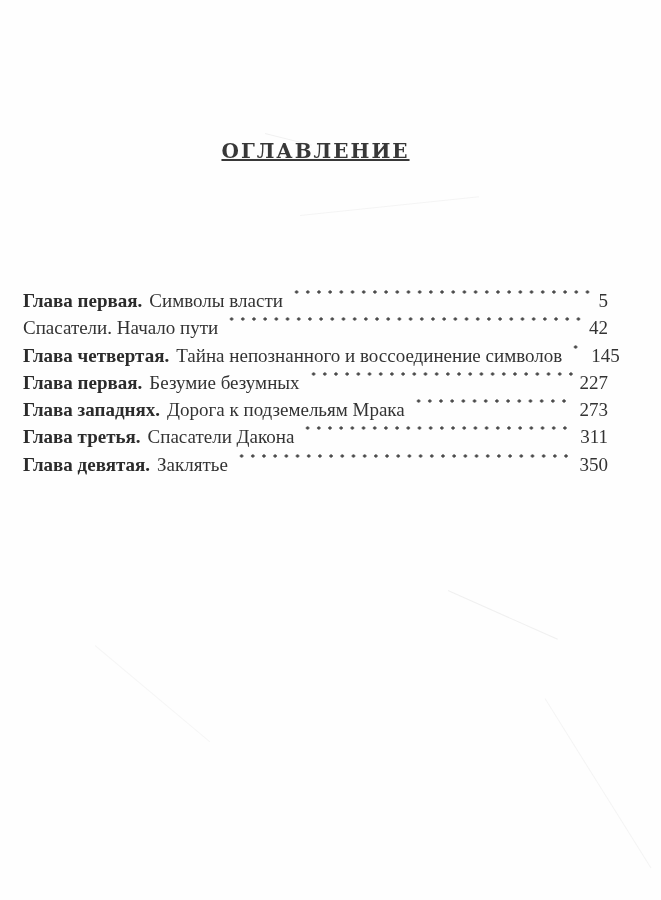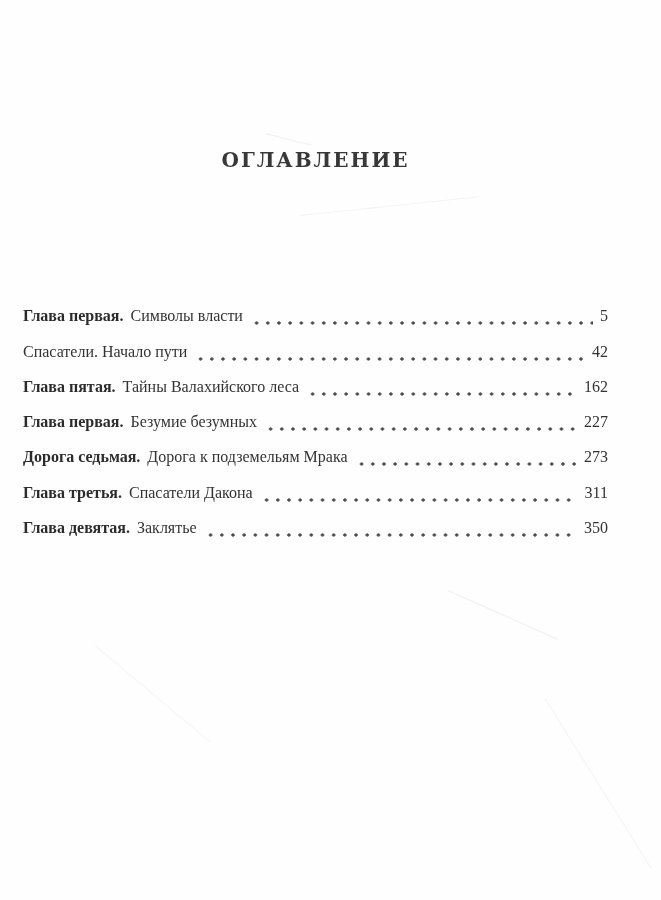--- a/index.html
+++ b/index.html
@@ -14,44 +14,44 @@
     overflow: hidden;
     font-family: "Liberation Serif", "DejaVu Serif", serif;
   }
   .page {
     position: absolute;
     inset: 0;
     background: #fefefe;
   }
   .page-title {
     position: absolute;
-    top: 148px;
+    top: 139px;
     left: 23px;
     width: 585px;
     text-align: center;
     font-family: "DejaVu Serif", "Liberation Serif", serif;
     font-weight: bold;
     font-size: 20px;
     letter-spacing: 2px;
     color: #383838;
+    text-decoration: underline;
   }
   .toc-list {
     position: absolute;
     top: 290px;
     left: 23px;
     width: 585px;
   }
   .toc-entry {
     display: flex;
-    align-items: flex-end;
+    align-items: flex-start;
     height: 27.3px;
-    font-size: 16px;
+    font-size: 19px;
     color: #333333;
     white-space: nowrap;
-    margin-top: 8px;
   }
   .chapter-label {
     font-weight: bold;
     color: #2b2b2b;
     margin-right: 7px;
     flex: 0 0 auto;
   }
   .chapter-title {
     flex: 0 0 auto;
   }
@@ -105,37 +105,37 @@
       <span class="page-number">5</span>
     </div>
 
     <div class="toc-entry">
       <span class="chapter-title">Спасатели. Начало пути</span>
       <span class="dot-leader"></span>
       <span class="page-number">42</span>
     </div>
 
 
+    <div class="toc-entry">
+      <span class="chapter-label">Глава четвертая.</span>
+      <span class="chapter-title">Тайна непознанного и воссоединение символов</span>
+      <span class="dot-leader"></span>
+      <span class="page-number">145</span>
+    </div>
 
-    <div class="toc-entry">
-      <span class="chapter-label">Глава пятая.</span>
-      <span class="chapter-title">Тайны Валахийского леса</span>
-      <span class="dot-leader"></span>
-      <span class="page-number">162</span>
-    </div>
 
     <div class="toc-entry">
       <span class="chapter-label">Глава первая.</span>
       <span class="chapter-title">Безумие безумных</span>
       <span class="dot-leader"></span>
       <span class="page-number">227</span>
     </div>
 
     <div class="toc-entry">
-      <span class="chapter-label">Дорога седьмая.</span>
+      <span class="chapter-label">Глава западнях.</span>
       <span class="chapter-title">Дорога к подземельям Мрака</span>
       <span class="dot-leader"></span>
       <span class="page-number">273</span>
     </div>
 
     <div class="toc-entry">
       <span class="chapter-label">Глава третья.</span>
       <span class="chapter-title">Спасатели Дакона</span>
       <span class="dot-leader"></span>
       <span class="page-number">311</span>

